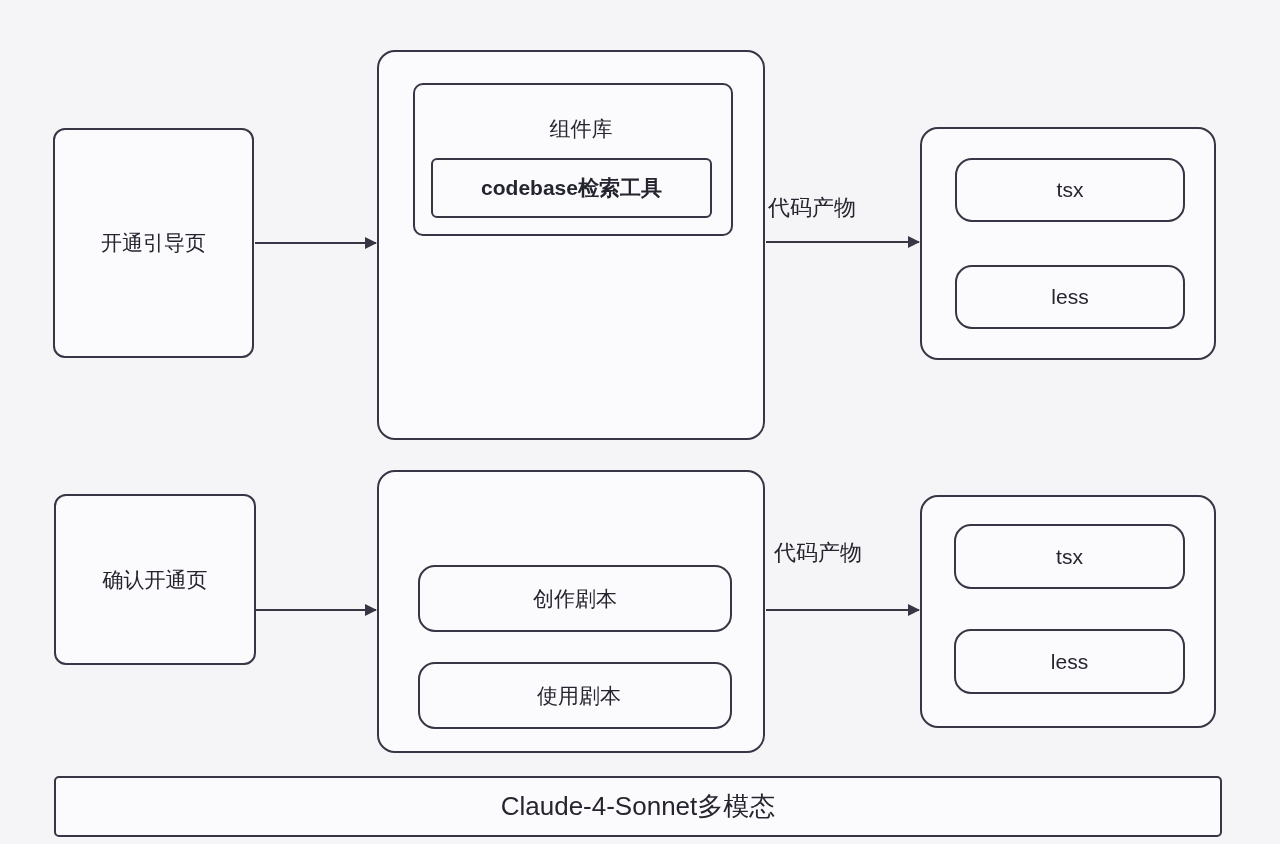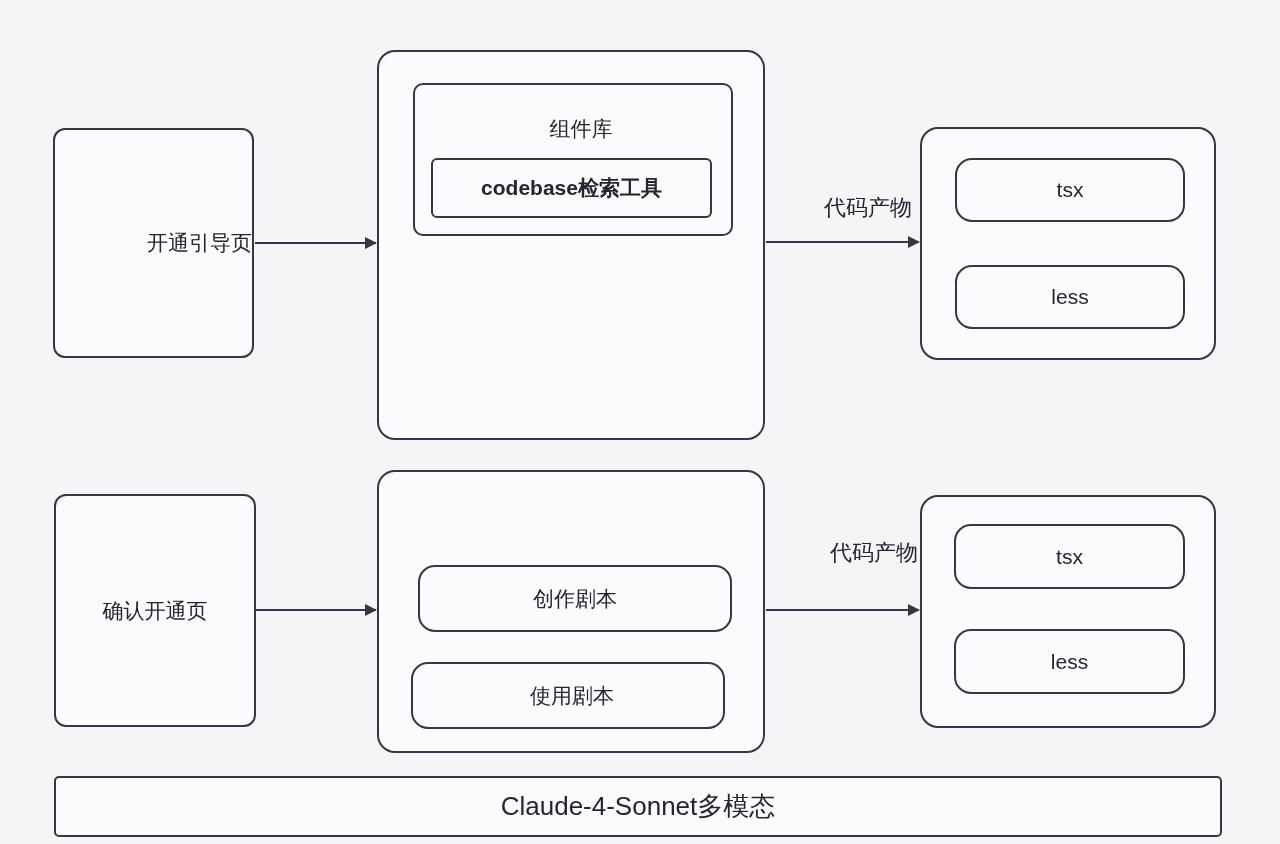--- a/index.html
+++ b/index.html
@@ -36,34 +36,34 @@
   }
   .edge::after{
     content:'';position:absolute;right:-1px;top:50%;
     transform:translateY(-50%);
     width:0;height:0;
     border-left:12px solid var(--stroke);
     border-top:6px solid transparent;
     border-bottom:6px solid transparent;
   }
   .edge-label{
-    position:absolute;text-align:right;
+    position:absolute;text-align:left;
     font-size:22px;line-height:26px;color:var(--text);
   }
   .footer-bar{
     border-radius:5px;
     font-size:26px;
   }
 </style>
 </head>
 <body>
 
 <div class="canvas">
 
-  <div class="node rounded-md" style="left:53px;top:128px;width:201px;height:230px;justify-content:flex-end;">
+  <div class="node rounded-md" style="left:53px;top:128px;width:201px;height:230px;">
     <span>开通引导页</span>
   </div>
 
   <div class="edge" style="left:255px;top:242px;width:121px;"></div>
 
   <div class="node rounded-lg" style="left:377px;top:50px;width:388px;height:390px;">
 
     <div class="node rounded-md" style="left:34px;top:31px;width:320px;height:153px;border-radius:10px;">
       <div class="group-title" style="top:32px;">组件库</div>
       <div class="node rounded-sm" style="left:16px;top:73px;width:281px;height:60px;border-radius:6px;font-weight:bold;">
@@ -78,31 +78,31 @@
 
   <div class="node rounded-lg" style="left:920px;top:127px;width:296px;height:233px;">
     <div class="node rounded-sm" style="left:33px;top:29px;width:230px;height:64px;">
       <span>tsx</span>
     </div>
     <div class="node rounded-sm" style="left:33px;top:136px;width:230px;height:64px;">
       <span>less</span>
     </div>
   </div>
 
-  <div class="node rounded-md" style="left:54px;top:494px;width:202px;height:233px;">
+  <div class="node rounded-md" style="left:54px;top:494px;width:202px;height:171px;">
     <span>确认开通页</span>
   </div>
 
   <div class="edge" style="left:256px;top:609px;width:120px;"></div>
 
   <div class="node rounded-lg" style="left:377px;top:470px;width:388px;height:283px;">
     <div class="node rounded-sm" style="left:39px;top:93px;width:314px;height:67px;">
       <span>创作剧本</span>
     </div>
-    <div class="node rounded-sm" style="left:32px;top:190px;width:314px;height:67px;padding-left:8px;">
+    <div class="node rounded-sm" style="left:39px;top:190px;width:314px;height:67px;padding-left:8px;">
       <span>使用剧本</span>
     </div>
   </div>
 
   <div class="edge-label" style="left:774px;top:540px;width:144px;">代码产物</div>
   <div class="edge" style="left:766px;top:609px;width:153px;"></div>
 
   <div class="node rounded-lg" style="left:920px;top:495px;width:296px;height:233px;">
     <div class="node rounded-sm" style="left:32px;top:27px;width:231px;height:65px;">
       <span>tsx</span>

